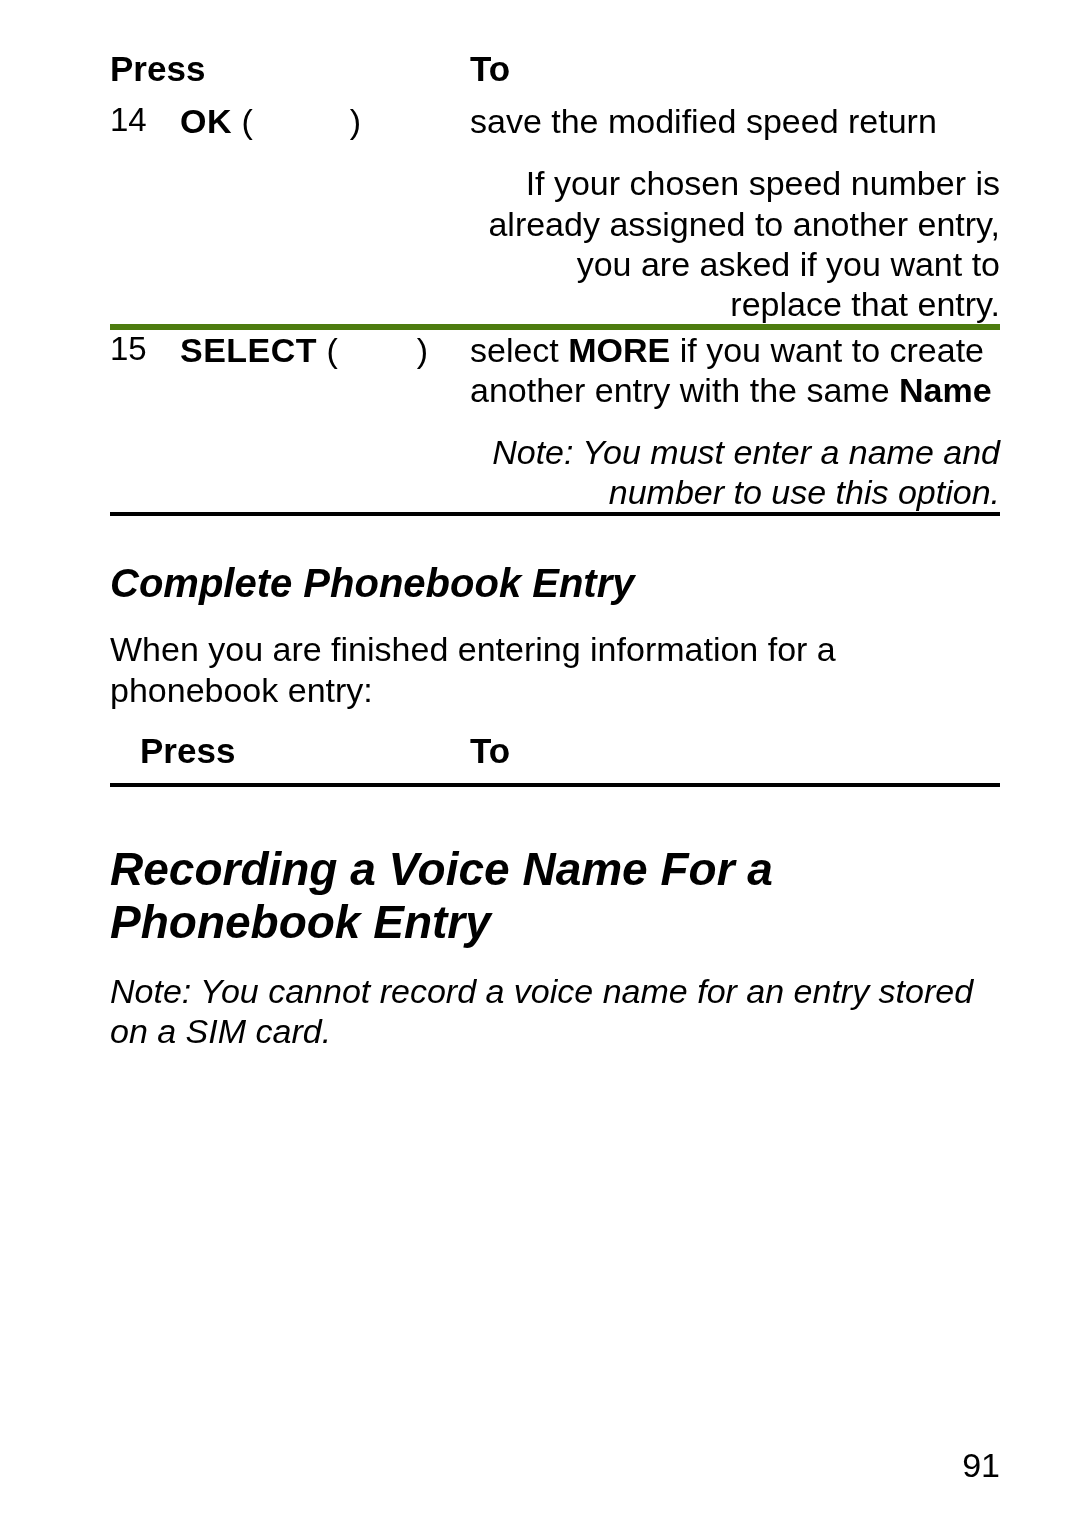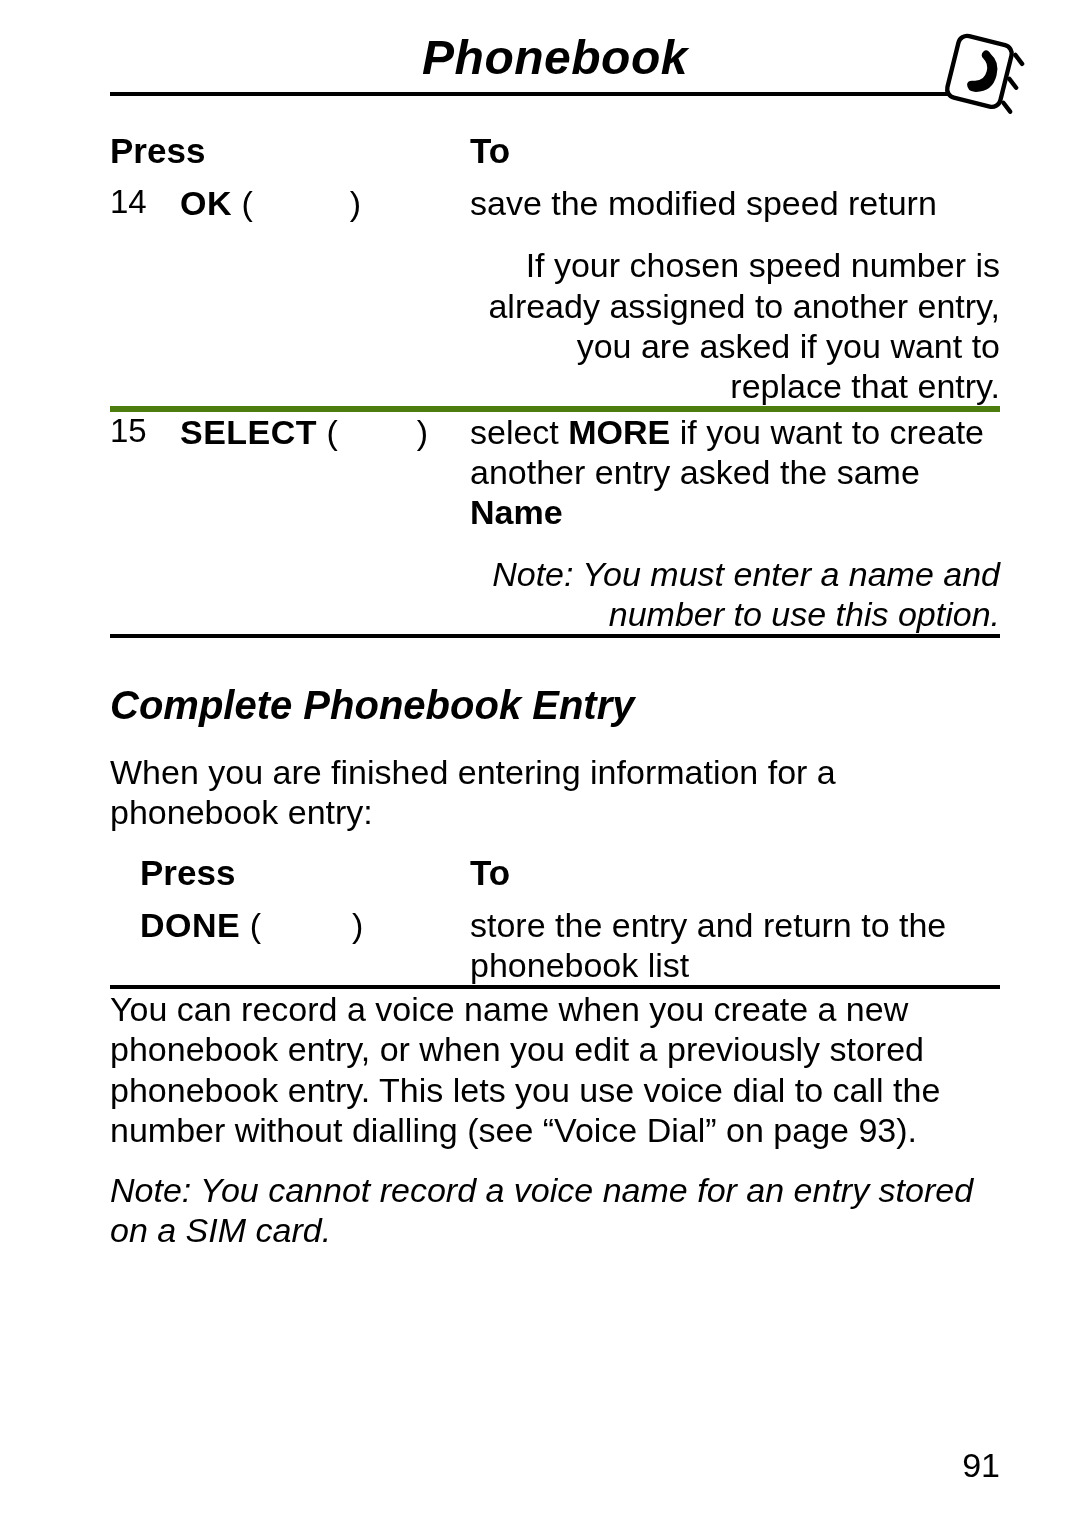--- a/index.html
+++ b/index.html
@@ -141,46 +141,20 @@
     bottom: 40px;
     font-size: 34px;
     margin-left: 40px;
   }
 </style>
 </head>
 <body>
 
 <div class="page">
 
-  <div class="page-header">
-    <div class="page-title">Phonebook</div>
-    <hr class="page-header-rule">
-    <span class="corner-icon">
-      <svg width="88" height="88" viewBox="0 0 100 100">
-        <g transform="rotate(14 50 50)">
-
-          <rect x="16" y="14" width="62" height="72" rx="10" ry="10" fill="#fff" stroke="#000" stroke-width="5"></rect>
-
-          <line x1="82" y1="22" x2="92" y2="30" stroke="#000" stroke-width="5" stroke-linecap="round"></line>
-          <line x1="82" y1="50" x2="92" y2="58" stroke="#000" stroke-width="5" stroke-linecap="round"></line>
-          <line x1="82" y1="78" x2="92" y2="86" stroke="#000" stroke-width="5" stroke-linecap="round"></line>
-
-          <path d="M55 28
-                   q12 6 12 22
-                   q0 20 -20 24
-                   q-8 1 -10 -6
-                   q-1 -5 6 -6
-                   q12 -2 12 -14
-                   q0 -9 -7 -13
-                   q-5 -3 -2 -8
-                   q3 -5 9 1 z" fill="#000"></path>
-        </g>
-      </svg>
-    </span>
-  </div>
 
   <table class="instr">
     <colgroup>
       <col class="col-step">
         <col class="col-press">
         <col class="col-to">
     </colgroup>
 
     <tbody>
         <tr>
@@ -205,21 +179,21 @@
     <tr class="row-divider row-pad">
       <td class="step-num">15</td>
       <td>
         <span class="softkey">SELECT</span>
         <span class="softkey-paren">(</span>
         <span class="softkey-paren" style="display:inline-block; width:60px;"></span>
         <span class="softkey-paren">)</span>
       </td>
       <td>
         <p class="to-cell-para">
-          <span>select </span><span class="ui-word">MORE</span><span> if you want to create another entry asked the same </span><span class="ui-word">Name</span>
+          <span>select </span><span class="ui-word">MORE</span><span> if you want to create another entry with the same </span><span class="ui-word">Name</span>
         </p>
         <p class="to-cell-para note-italic">Note: You must enter a name and number to use this option.</p>
       </td>
     </tr>
 
     <tr class="row-final rule-only">
       <td colspan="3"></td>
     </tr>
   </tbody>
     </table>
@@ -235,37 +209,27 @@
         <col>
     </colgroup>
 
     <tbody>
         <tr>
       <td></td>
       <td class="tbl-head">Press</td>
       <td class="tbl-head">To</td>
     </tr>
 
-    <tr class="row-pad">
-      <td></td>
-      <td>
-        <span class="softkey">DONE</span>
-        <span class="softkey-paren">(</span>
-        <span class="softkey-paren" style="display:inline-block; width:72px;"></span>
-        <span class="softkey-paren">)</span>
-      </td>
-      <td>store the entry and return to the phonebook list</td>
-    </tr>
 
     <tr class="row-final rule-only">
       <td colspan="3"></td>
     </tr>
   </tbody>
     </table>
 
-
-  <p class="body">You can record a voice name when you create a new phonebook entry, or when you edit a previously stored phonebook entry. This lets you use voice dial to call the number without dialling (see “Voice Dial” on page 93).</p>
+  <div class="h1">Recording a Voice Name For a Phonebook Entry</div>
+
 
   <p class="body note-italic">Note: You cannot record a voice name for an entry stored on a SIM card.</p>
 
   <div class="page-num">91</div>
 
 </div>
 
 </body></html>

